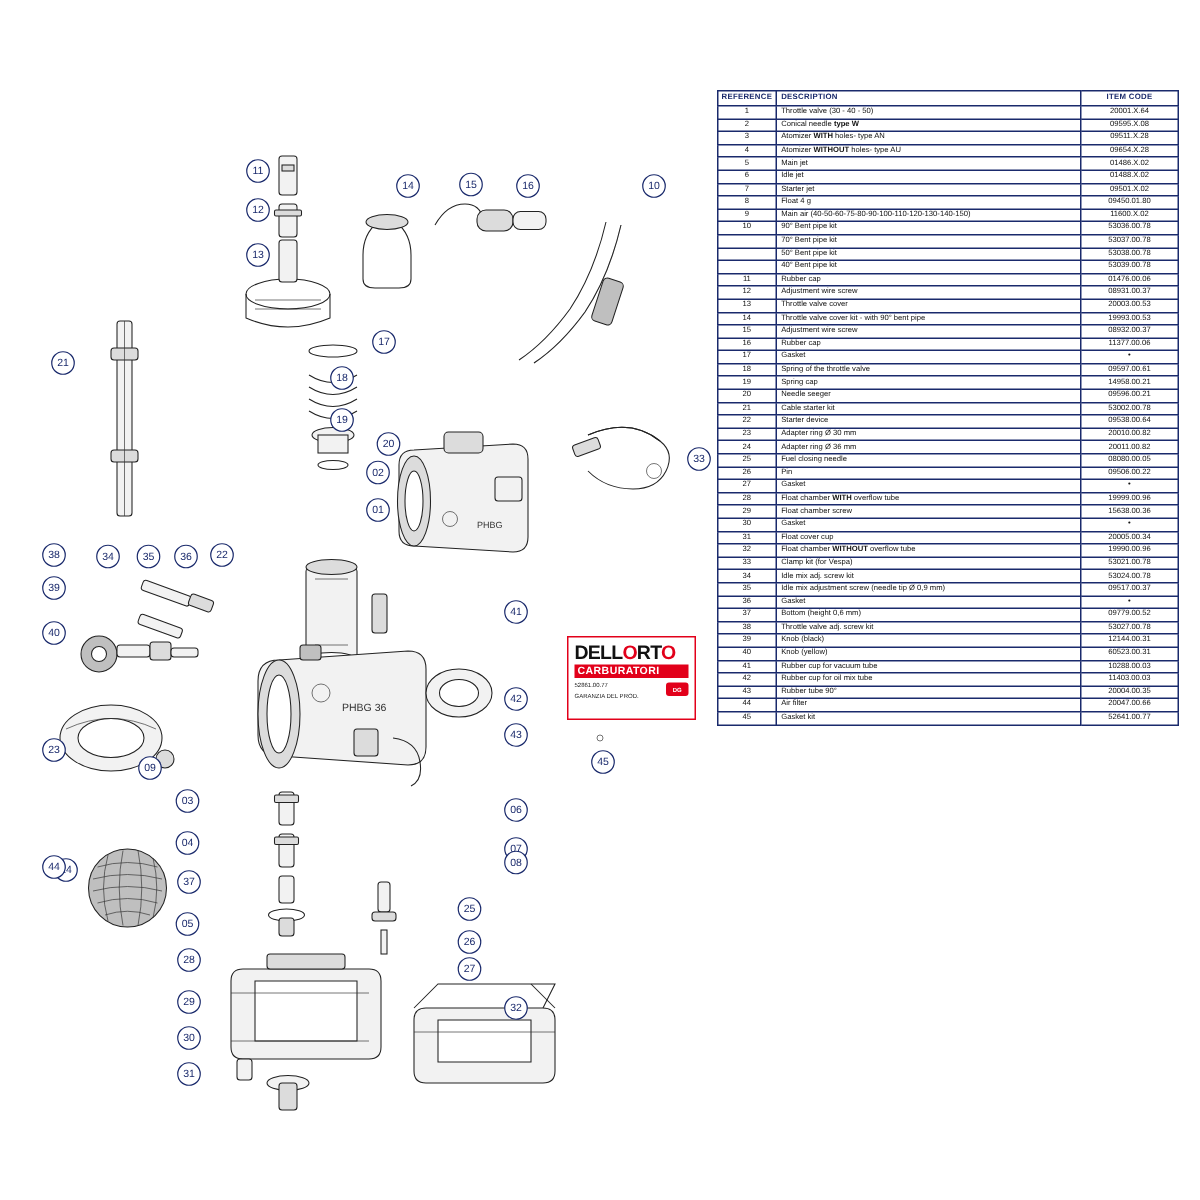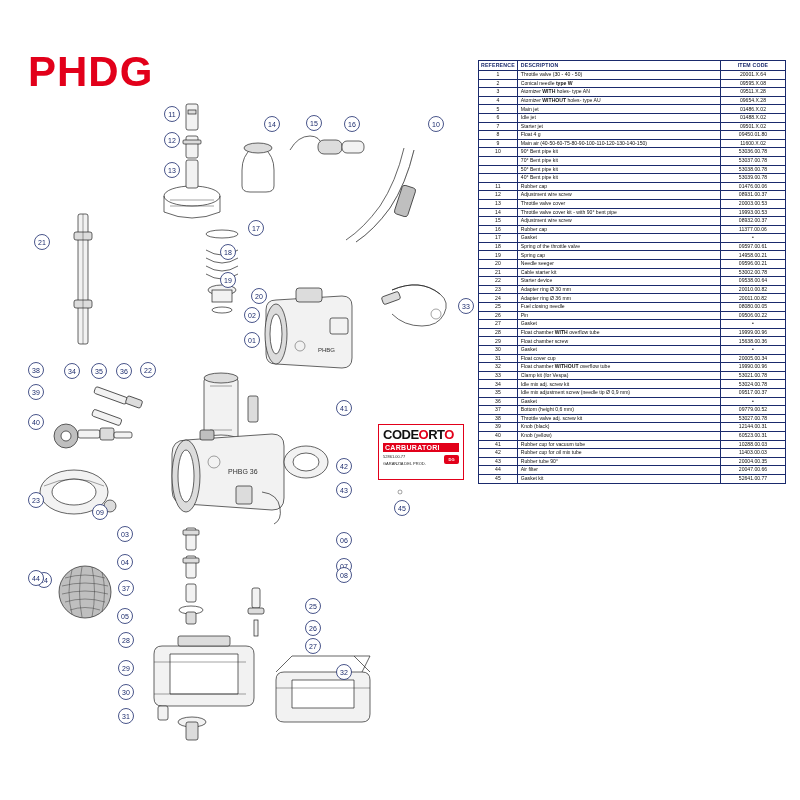--- a/index.html
+++ b/index.html
@@ -158,21 +158,20 @@
   .part-fill-m { fill: #dcdcdc; stroke: #222; stroke-width: 0.7; }
   .part-fill-d { fill: #bfbfbf; stroke: #222; stroke-width: 0.7; }
   .part-fill-w { fill: #ffffff; stroke: #222; stroke-width: 0.7; }
   .thin { stroke: #333; stroke-width: 0.45; fill: none; }
 </style>
 </head>
 <body>
 
 <div id="page">
 
-  <div id="brand">PHDG</div>
 
   <svg id="diagram" viewBox="0 0 478 800">
 
     <g>
       <rect class="part-fill-l" x="186" y="104" width="12" height="26" rx="2"></rect>
       <rect class="part-fill-m" x="188" y="110" width="8" height="4"></rect>
       <rect class="part-fill-l" x="186" y="136" width="12" height="22" rx="2"></rect>
       <rect class="part-fill-m" x="183" y="140" width="18" height="4" rx="1"></rect>
       <ellipse class="part-fill-w" cx="192" cy="196" rx="28" ry="10"></ellipse>
       <path class="part-line" d="M164 196 L164 212 Q192 224 220 212 L220 196"></path>
@@ -500,21 +499,21 @@
         </g>
         <g>
           <circle class="callout-circle" cx="402" cy="508" r="7.5"></circle>
           <text class="callout-text" x="402" y="508.5">45</text>
         </g>
       </g>
   </svg>
 
   <div id="dellorto-logo">
     <div class="d-main">
-      <span>CODE</span><span class="o-red">O</span><span>RT</span><span class="o-red">O</span>
+      <span>DELL</span><span class="o-red">O</span><span>RT</span><span class="o-red">O</span>
     </div>
     <span class="d-sub">CARBURATORI</span>
     <div class="d-line">52861.00.77</div>
     <div class="d-line">GARANZIA DEL PROD.</div>
     <div class="d-badge">DG</div>
   </div>
 
   <table id="parts-table">
     <thead>
       <tr>

